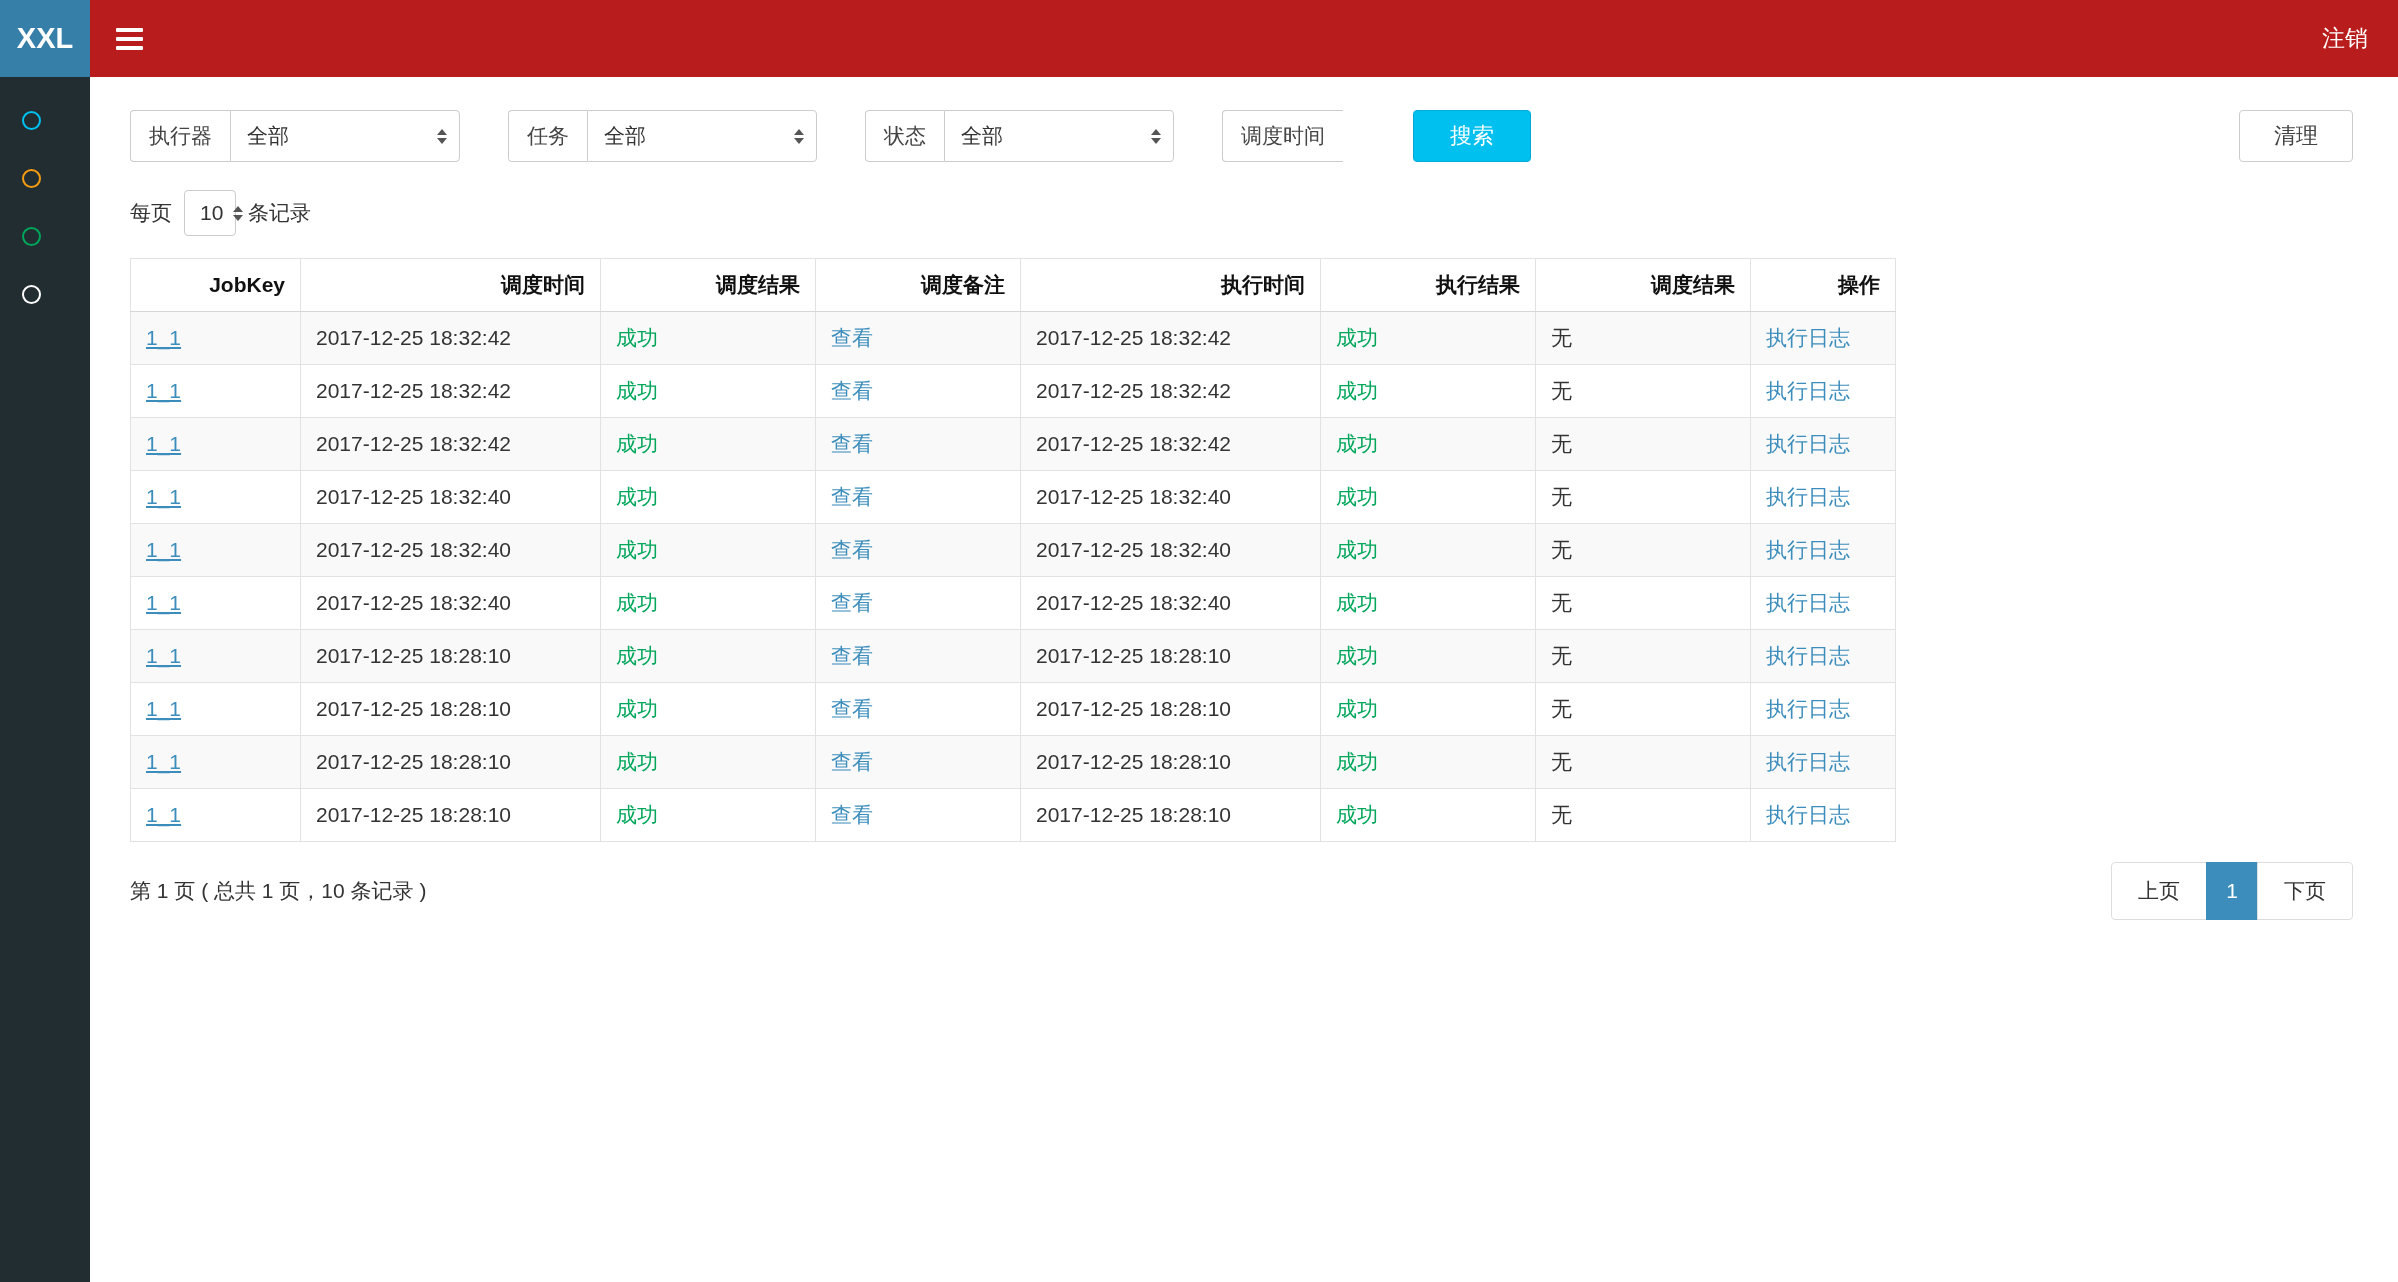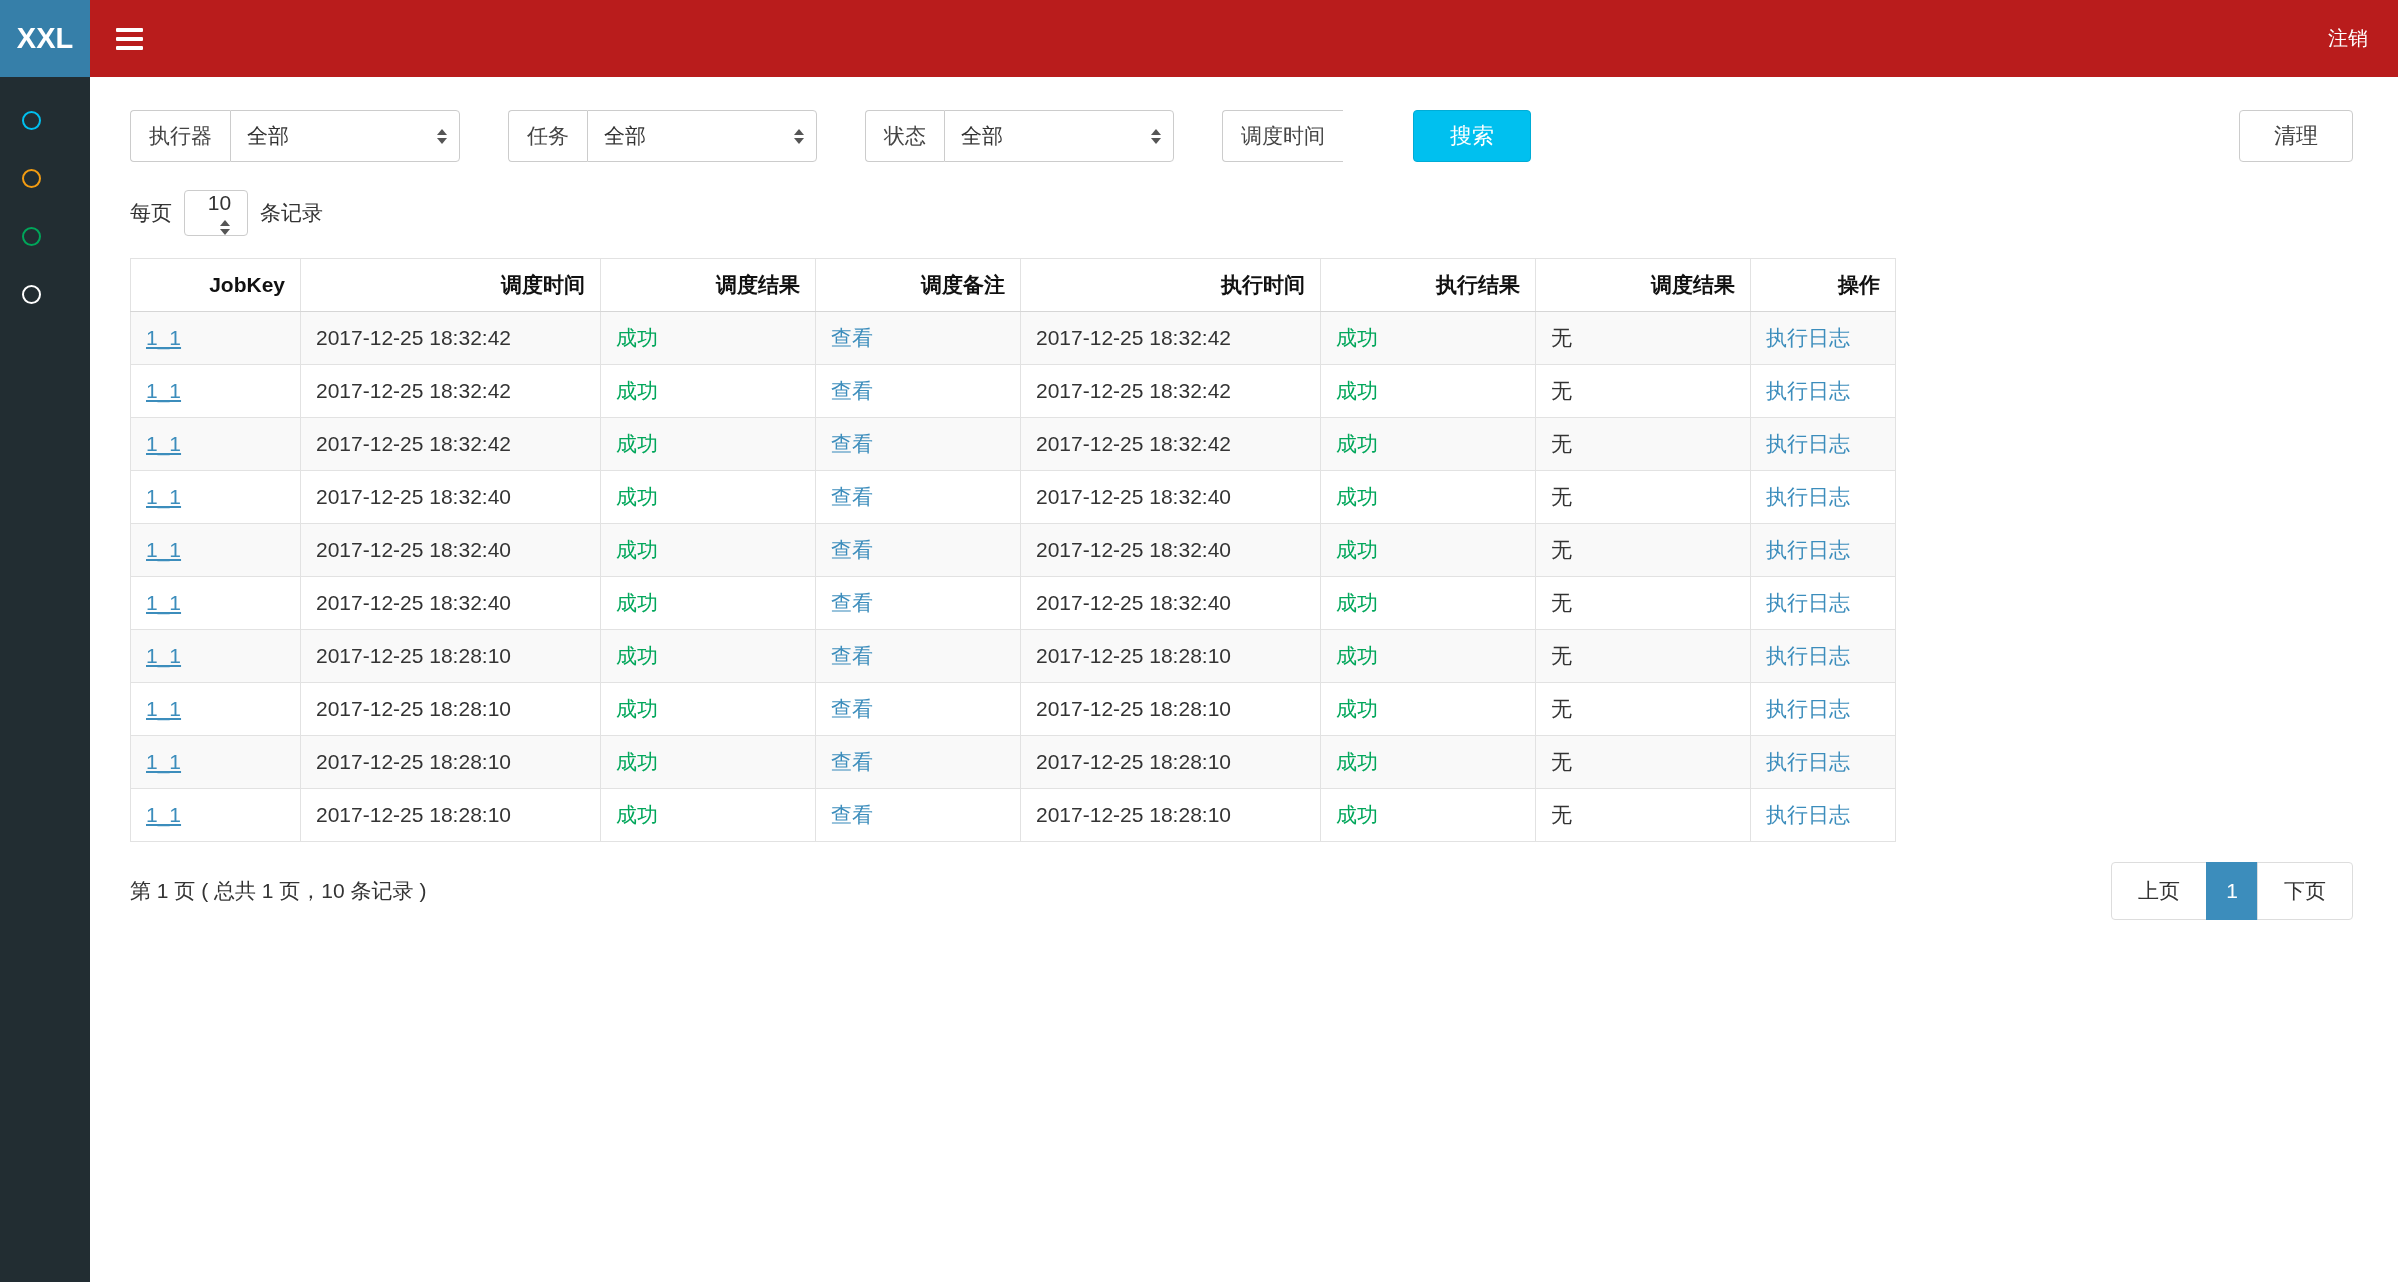--- a/index.html
+++ b/index.html
@@ -7,21 +7,21 @@
   body {
     font-family:"Liberation Sans","DejaVu Sans",sans-serif;
     font-size:21px; color:#333; background:#fff; position:relative;
   }
 
   
   .navbar { position:absolute; top:0; left:0; right:0; height:77px; background:#b91c1c; display:flex; align-items:stretch; z-index:5; }
   .logo { width:90px; background:#367fa9; color:#fff; font-weight:bold; font-size:29px; display:flex; align-items:center; justify-content:center; cursor:pointer; }
   .hamburger { padding:0 26px; display:flex; flex-direction:column; justify-content:center; align-items:center; cursor:pointer; }
   .hamburger .bar { width:27px; height:4px; background:#fff; border-radius:1px; margin:2.5px 0; }
-  .logout { margin-left:auto; color:#fff; display:flex; align-items:center; padding:0 30px; font-size:20px; cursor:pointer; }
+  .logout { margin-left:auto; color:#fff; display:flex; align-items:center; padding:0 30px; font-size:23px; cursor:pointer; }
 
   
   .sidebar { position:absolute; top:77px; left:0; bottom:0; width:90px; background:#222d32; padding-top:14px; z-index:4; }
   .sidebar-item { height:58px; display:flex; align-items:center; padding-left:22px; cursor:pointer; }
   .circle-icon { width:19px; height:19px; border-radius:50%; border:2.5px solid #fff; display:inline-block; }
 
   
   .content { margin-left:90px; padding:24px 45px 0 40px; }
   .page-header { margin:6px 0 30px; }
   .page-header .title { font-size:37px; font-weight:bold; color:#333; }
@@ -36,21 +36,21 @@
   .ig-date { margin-right:70px; }
   .stepper { display:flex; flex-direction:column; align-items:center; margin-left:10px; }
   .stepper .up { width:0; height:0; border-left:5px solid transparent; border-right:5px solid transparent; border-bottom:6px solid #555; margin-bottom:3px; }
   .stepper .down { width:0; height:0; border-left:5px solid transparent; border-right:5px solid transparent; border-top:6px solid #555; }
   .btn { height:52px; display:flex; align-items:center; justify-content:center; border-radius:4px; font-size:22px; cursor:pointer; }
   .btn-search { padding:0 36px; background:#00c0ef; border:1px solid #00acd6; color:#fff; }
   .btn-clear { padding:0 34px; background:#fff; border:1px solid #ccc; color:#444; margin-left:auto; }
 
   
   .pagesize-row { display:flex; align-items:center; margin-bottom:22px; }
-  .ps-select { width:64px; height:46px; border:1px solid #ccc; border-radius:4px; display:flex; align-items:center; justify-content:space-between; padding:0 8px 0 15px; margin:0 12px; background:#fff; cursor:pointer;flex-direction:column; }
+  .ps-select { width:52px; height:46px; border:1px solid #ccc; border-radius:4px; display:flex; align-items:center; justify-content:space-between; padding:0 8px 0 15px; margin:0 12px; background:#fff; cursor:pointer; }
 
   
   table.log-table { border-collapse:collapse; width:1765px; table-layout:fixed; background:#fff; }
   .log-table th, .log-table td { border:1px solid #e2e2e2; padding:12px 15px; text-align:left; font-size:21px; overflow:hidden; white-space:nowrap; }
   .log-table thead th { font-weight:bold; color:#111; border-bottom:1px solid #d6d6d6;text-align:right; }
   .log-table tr.odd { background:#f9f9f9; }
   .c1{width:170px}.c2{width:300px}.c3{width:215px}.c4{width:205px}.c5{width:300px}.c6{width:215px}.c7{width:215px}.c8{width:145px}
   .success { color:#00a65a; }
   .link { color:#3c8dbc; cursor:pointer; }
   .link.u { text-decoration:underline; }

